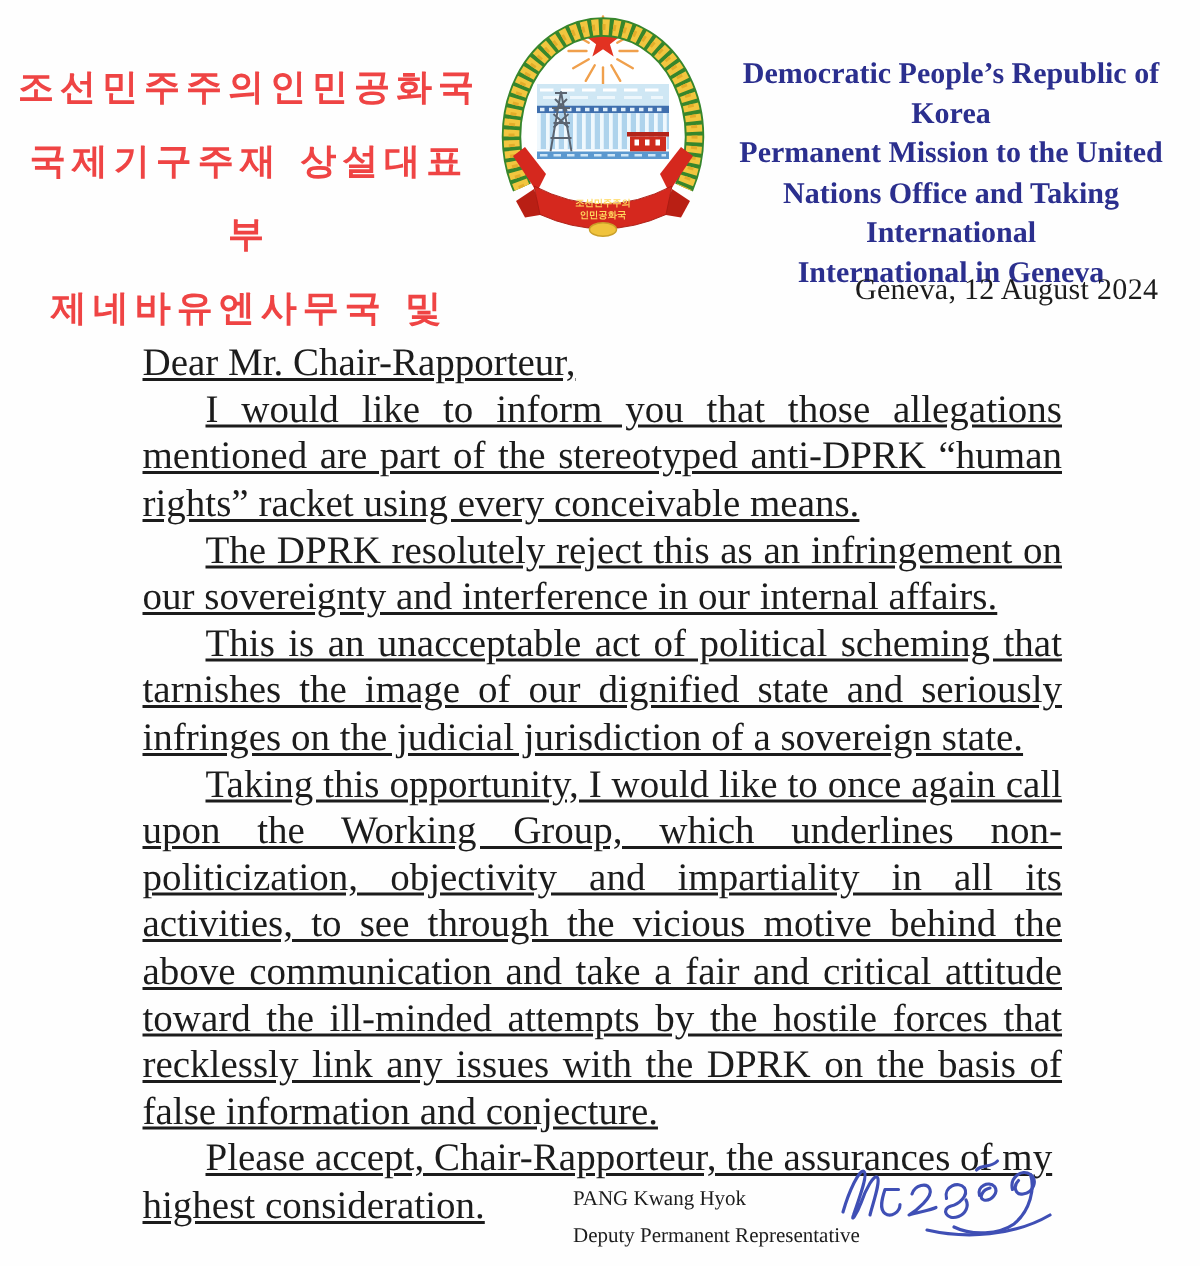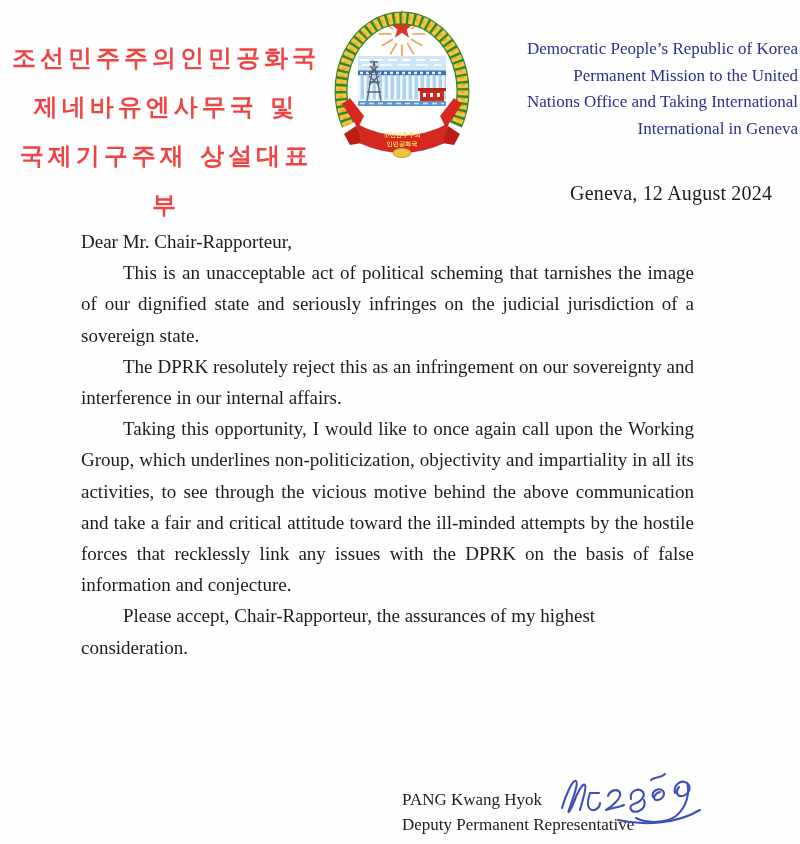--- a/index.html
+++ b/index.html
@@ -19,60 +19,61 @@
     font-family:"DejaVu Sans", sans-serif;
     font-weight:700;
     font-size:24px;
     letter-spacing:4px;
     line-height:49px;
     color:#ef4444;
   }
   .emblem-wrap{position:absolute;left:334px;top:4px;width:136px;height:158px;}
   .english-block{
     position:absolute;left:470px;top:36px;width:328px;
-    text-align:right;
-    font-weight:400;
-    font-size:17px;
+    text-align:center;
+    font-weight:700;
+    font-size:20px;
     line-height:26.5px;
     color:#2b2f8e;
   }
   
   .dateline{
     position:absolute;left:526px;top:182px;
     font-size:20px;
     letter-spacing:.2px;
     margin-left:44px;
   }
   
   .letter-body{
-    position:absolute;left:81px;top:226px;width:613px;
-    font-size:19px;
+    position:absolute;left:95px;top:226px;width:613px;
+    font-size:26px;
     line-height:31.2px;
     text-align:justify;
+    text-decoration:underline;
   }
   .letter-body p{margin:0;text-indent:42px;}
   .letter-body p.salutation{text-indent:0;}
   .letter-body p.closing{text-align:left;}
   
   .sig-block{
-    position:absolute;left:402px;top:787px;
-    font-size:17px;
+    position:absolute;left:382px;top:787px;
+    font-size:14px;
     line-height:25px;
   }
   .sig-svg{position:absolute;left:548px;top:764px;width:188px;height:70px;}
 </style>
 </head>
 <body>
 
 <div class="page">
 
   <div class="korean-block">
     <div>조선민주주의인민공화국</div>
+    <div>국제기구주재 상설대표부</div>
     <div>제네바유엔사무국 및</div>
-    <div>국제기구주재 상설대표부</div>
   </div>
 
   <div class="emblem-wrap">
     <svg width="136" height="158" viewBox="0 0 136 158">
 
       <ellipse cx="68" cy="78" rx="53" ry="66" fill="#ffffff"></ellipse>
 
       <g stroke="#f0a04c" stroke-width="1.6" stroke-linecap="round">
         <line x1="79" y1="30" x2="91" y2="30"></line>
           <line x1="77.5" y1="35.5" x2="87.9" y2="41.5"></line>
@@ -138,22 +139,23 @@
     <div>Democratic People’s Republic of Korea</div>
     <div>Permanent Mission to the United</div>
     <div>Nations Office and Taking International</div>
     <div>International in Geneva</div>
   </div>
 
   <div class="dateline">Geneva, 12 August 2024</div>
 
   <div class="letter-body">
     <p class="salutation">Dear Mr. Chair-Rapporteur,</p>
+    <p>I would like to inform you that those allegations mentioned are part of the stereotyped anti-DPRK “human rights” racket using every conceivable means.</p>
+    <p>The DPRK resolutely reject this as an infringement on our sovereignty and interference in our internal affairs.</p>
     <p>This is an unacceptable act of political scheming that tarnishes the image of our dignified state and seriously infringes on the judicial jurisdiction of a sovereign state.</p>
-    <p>The DPRK resolutely reject this as an infringement on our sovereignty and interference in our internal affairs.</p>
     <p>Taking this opportunity, I would like to once again call upon the Working Group, which underlines non-politicization, objectivity and impartiality in all its activities, to see through the vicious motive behind the above communication and take a fair and critical attitude toward the ill-minded attempts by the hostile forces that recklessly link any issues with the DPRK on the basis of false information and conjecture.</p>
     <p class="closing">Please accept, Chair-Rapporteur, the assurances of my highest consideration.</p>
   </div>
 
   <div class="sig-block">
     <div>PANG Kwang Hyok</div>
     <div>Deputy Permanent Representative</div>
   </div>
 
   <svg class="sig-svg" viewBox="0 0 188 70">

